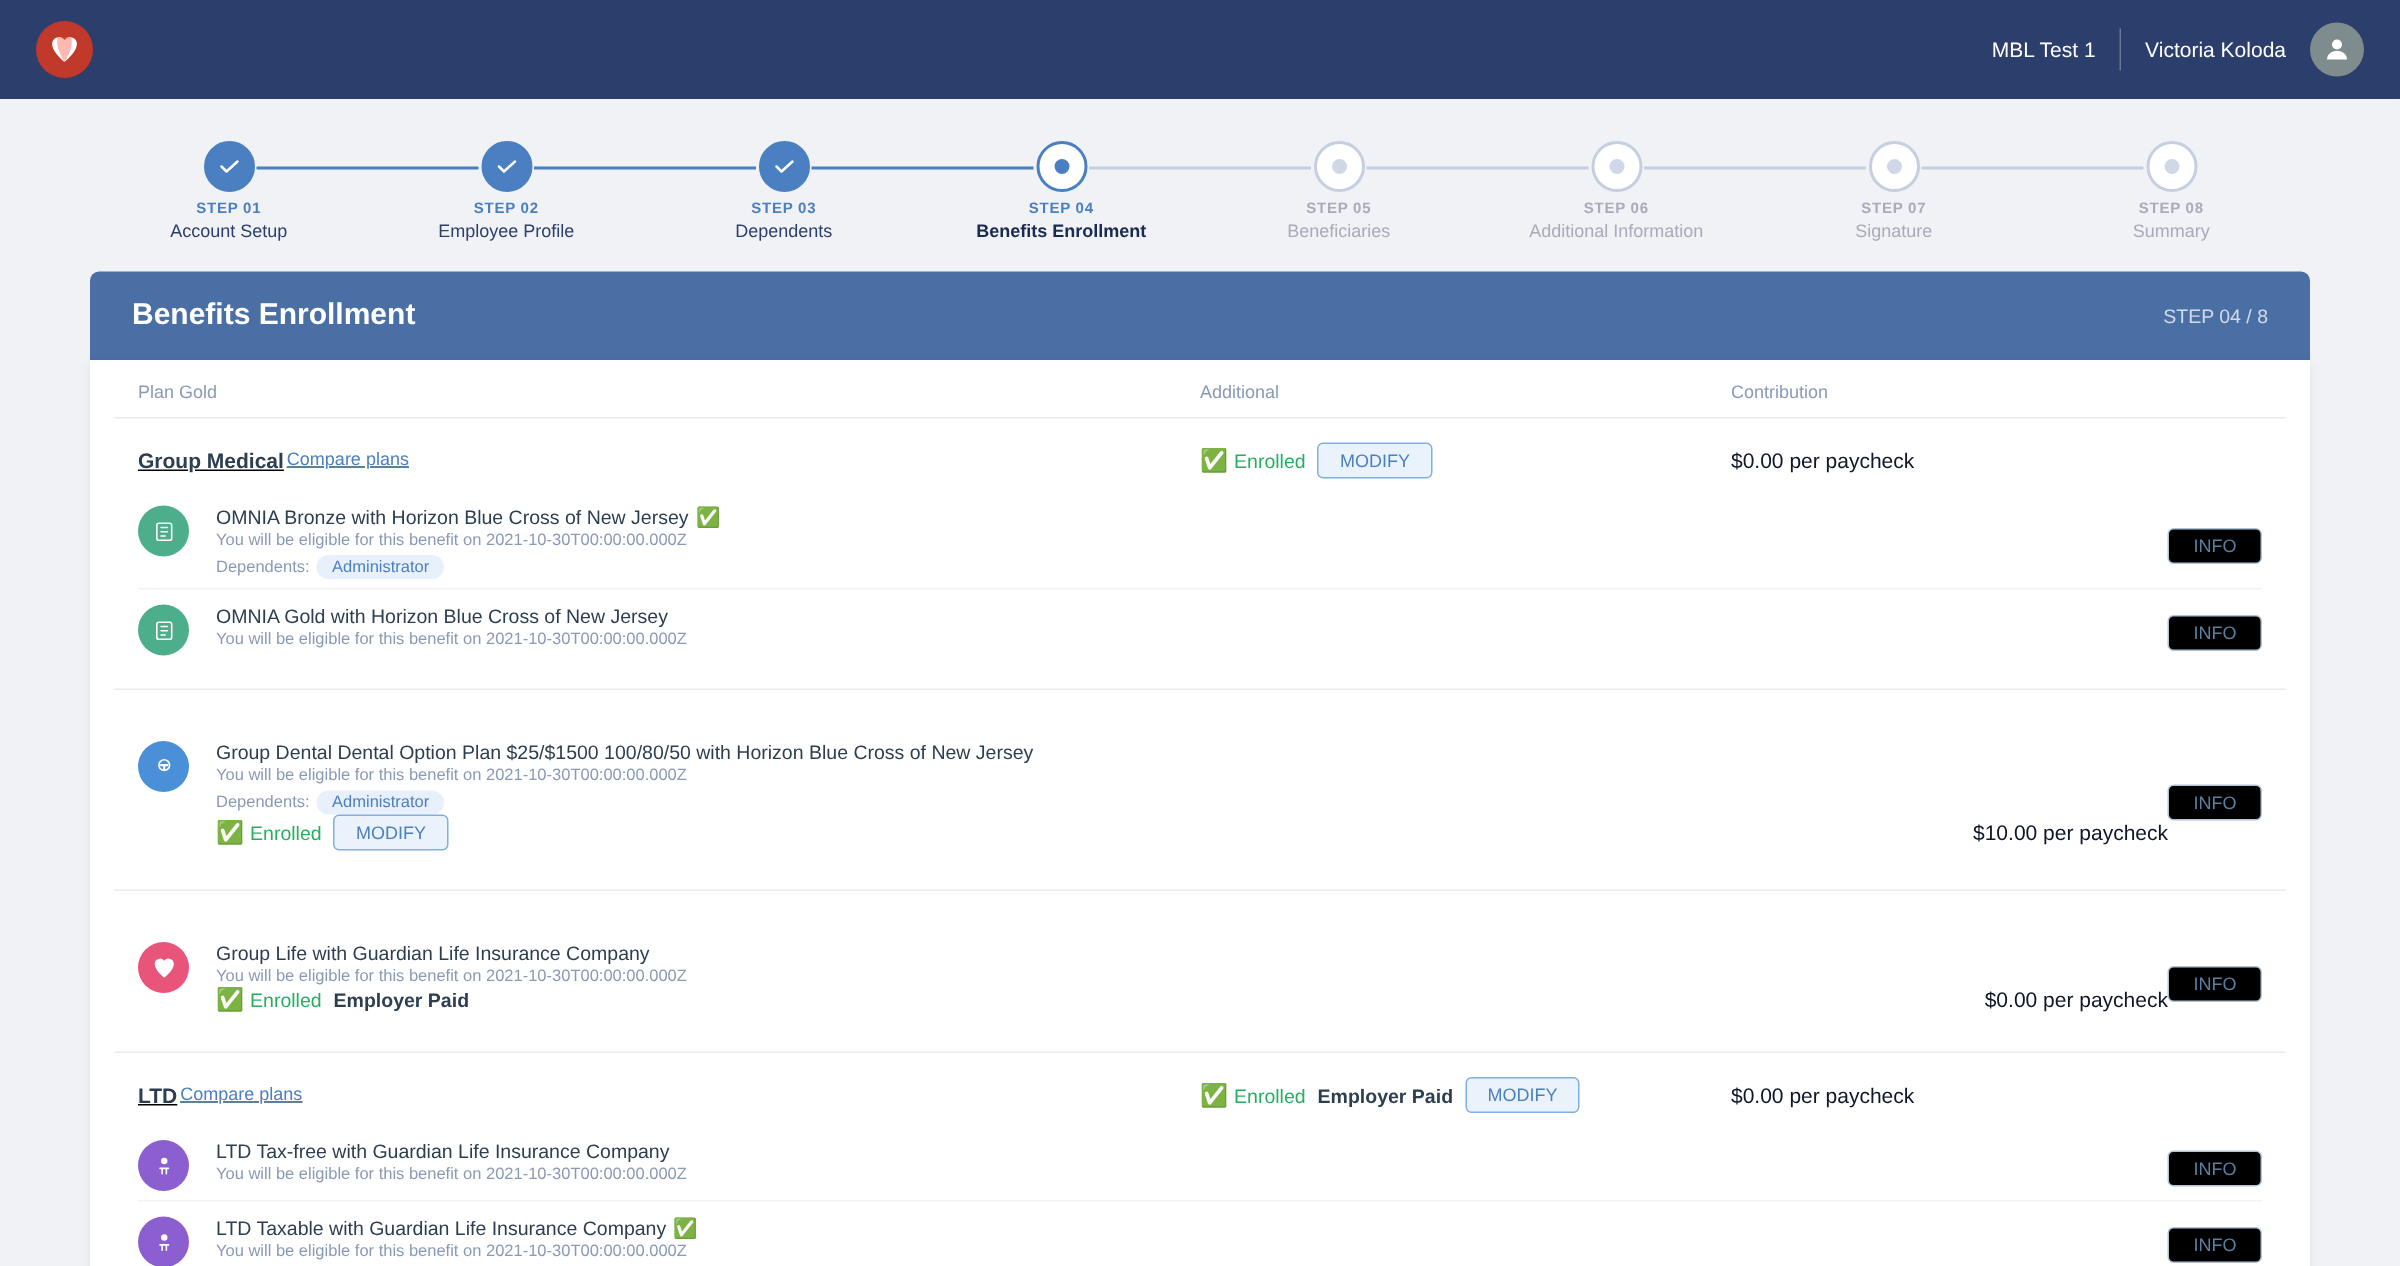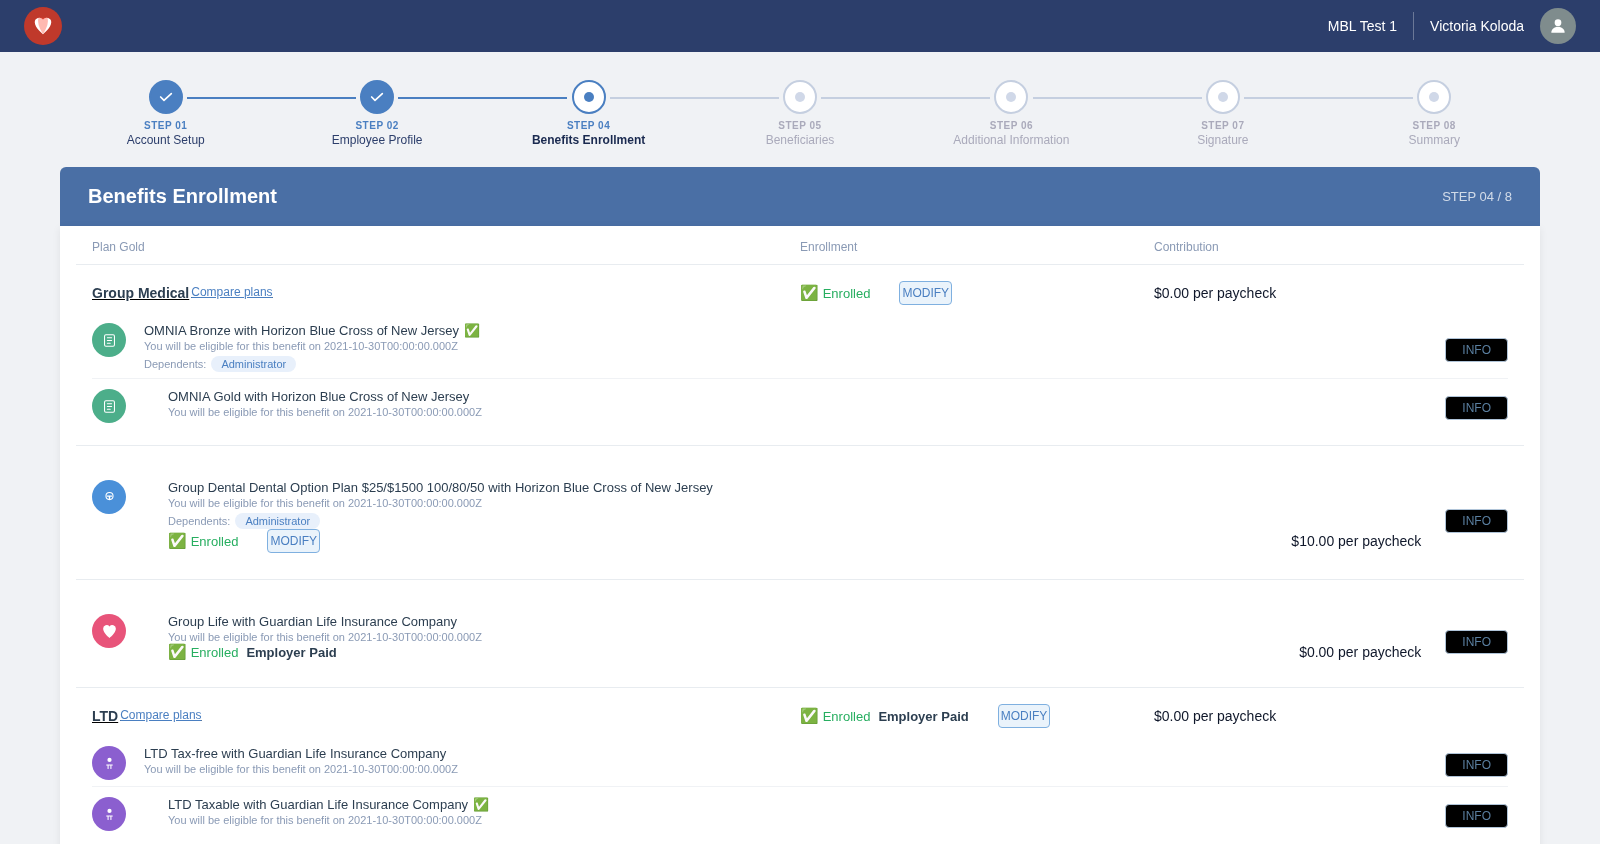--- a/index.html
+++ b/index.html
@@ -1,21 +1,21 @@
 <!DOCTYPE html>
 <html><head>
   <meta charset="utf-8">
   <style>
     * { box-sizing: border-box; margin: 0; padding: 0; }
     body { font-family: 'Segoe UI', Arial, sans-serif; background: #f0f2f5; min-height: 844px; }
 
     
     .topnav {
       background: #2c3e6b;
-      height: 52px;
+      height: 66px;
       display: flex;
       align-items: center;
       justify-content: space-between;
       padding: 0 24px;
     }
     .topnav-logo { display: flex; align-items: center; gap: 8px; }
     .logo-icon {
       width: 38px; height: 38px;
       background: #c0392b;
       border-radius: 50%;
@@ -123,36 +123,35 @@
     .plan-name-col { display: flex; flex-direction: row; gap: 2px; text-decoration: underline; }
     .plan-name-text { font-size: 14px; font-weight: 600; color: #2c3e50; }
     .plan-compare-link { font-size: 12px; color: #4a7fc1; text-decoration: underline; cursor: pointer; }
 
     .plan-enrollment-col { display: flex; align-items: center; gap: 8px; flex-wrap: wrap; }
     .enrolled-badge { display: flex; align-items: center; gap: 4px; color: #27ae60; font-size: 13px; font-weight: 500; }
     .check-icon { color: #27ae60; font-size: 15px; }
 
     .modify-btn {
       border: 1.5px solid #7fb0e0; color: #4a7fc1; background: #eaf3fb;
-      padding: 4px 2px; border-radius: 4px; font-size: 12px; font-weight: 500;
+      padding: 4px 14px; border-radius: 4px; font-size: 12px; font-weight: 500;
       cursor: pointer;
-      margin-left: 21px;
     }
     .contribution-col { font-size: 14px; color: #0f172a; font-weight: 500; }
 
     
     .sub-plan-rows { margin-top: 8px; }
     .sub-plan-item {
       display: grid;
       grid-template-columns: 40px 1fr auto;
       align-items: flex-start;
       padding: 10px 0 6px 0;
       border-bottom: 1px solid #f0f2f5;
     }
-    .sub-plan-item:last-child { border-bottom: none; gap: 24px; }
+    .sub-plan-item:last-child { border-bottom: none; }
     .sub-plan-icon {
       width: 34px; height: 34px; border-radius: 50%;
       display: flex; align-items: center; justify-content: center;
       font-size: 16px; flex-shrink: 0;
     }
     .sub-plan-info { padding-left: 12px; }
     .sub-plan-name { font-size: 13px; color: #2c3e50; font-weight: 500; display: flex; align-items: center; gap: 5px; }
     .sub-plan-eligibility { font-size: 11px; color: #8a9ab5; margin-top: 2px; }
     .sub-plan-dependents { font-size: 11px; color: #8a9ab5; margin-top: 4px; display: flex; align-items: center; gap: 5px; }
     .dep-badge {
@@ -209,20 +208,31 @@
     <div class="step-circle">
           <svg width="16" height="16" viewBox="0 0 24 24" fill="none">
             <polyline points="4 12 9 17 20 7" stroke="white" stroke-width="2.5" stroke-linecap="round" stroke-linejoin="round"></polyline>
           </svg>
         </div>
     <div class="step-label-group">
       <div class="step-num">STEP 02</div>
       <div class="step-name">Employee Profile</div>
     </div>
   </div>
+      <div class="step-item completed">
+    <div class="step-circle">
+          <svg width="16" height="16" viewBox="0 0 24 24" fill="none">
+            <polyline points="4 12 9 17 20 7" stroke="white" stroke-width="2.5" stroke-linecap="round" stroke-linejoin="round"></polyline>
+          </svg>
+        </div>
+    <div class="step-label-group">
+      <div class="step-num">STEP 03</div>
+      <div class="step-name">Dependents</div>
+    </div>
+  </div>
       <div class="step-item active">
     <div class="step-circle">
           <div style="width:10px;height:10px;border-radius:50%;background:#4a7fc1;"></div>
         </div>
     <div class="step-label-group">
       <div class="step-num">STEP 04</div>
       <div class="step-name">Benefits Enrollment</div>
     </div>
   </div>
       <div class="step-item inactive">
@@ -266,21 +276,21 @@
 
 <div class="main-content">
   <div>
     <div class="section-header">
       <span class="section-title">Benefits Enrollment</span>
       <span class="section-step">STEP 04 / 8</span>
     </div>
     <div class="table-container">
       <div class="table-header">
         <span class="col-header">Plan Gold</span>
-        <span class="col-header">Enrollment</span>
+        <span class="col-header">Additional</span>
         <span class="col-header">Contribution</span>
       </div>
       <div id="plans-list">
           <div class="plan-section">
       <div class="plan-row-main">
         <div class="plan-name-col">
           <span class="plan-name-text">Group Medical</span>
           <span class="plan-compare-link">Compare plans</span>
         </div>
         <div class="plan-enrollment-col">

